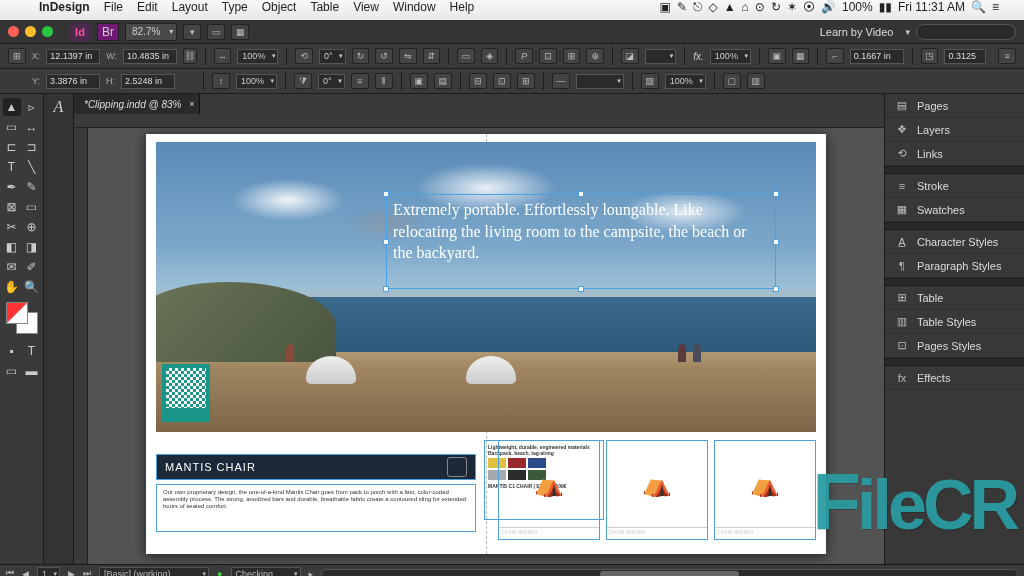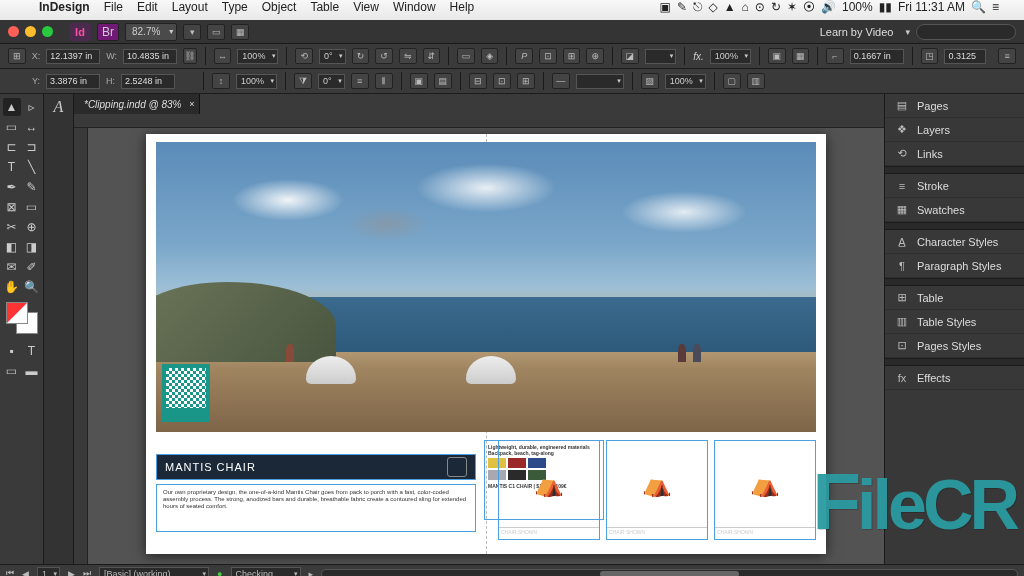--- a/index.html
+++ b/index.html
@@ -326,20 +326,31 @@
           <div class="spread-divider"></div>
           <div class="hero">
             <div class="clouds"></div>
             <div class="sea"></div>
             <div class="hills"></div>
             <div class="tent tent1"></div>
             <div class="tent tent2"></div>
             <div class="person p1"></div>
             <div class="person p2"></div>
             <div class="person p3"></div>
+            <div class="herotext-frame">
+              <div class="handle h-tl"></div>
+              <div class="handle h-tm"></div>
+              <div class="handle h-tr"></div>
+              <div class="handle h-ml"></div>
+              <div class="handle h-mr"></div>
+              <div class="handle h-bl"></div>
+              <div class="handle h-bm"></div>
+              <div class="handle h-br"></div>
+              <div class="herotext">Extremely portable. Effortlessly loungable. Like relocating the living room to the campsite, the beach or the backyard.</div>
+            </div>
             <div class="qr">
                 <div class="qr-inner"></div>
               </div>
           </div>
 
           <div class="bottom-left">
             <div class="title-band">
               <span>MANTIS CHAIR</span>
               <span class="badge"></span>
             </div>

